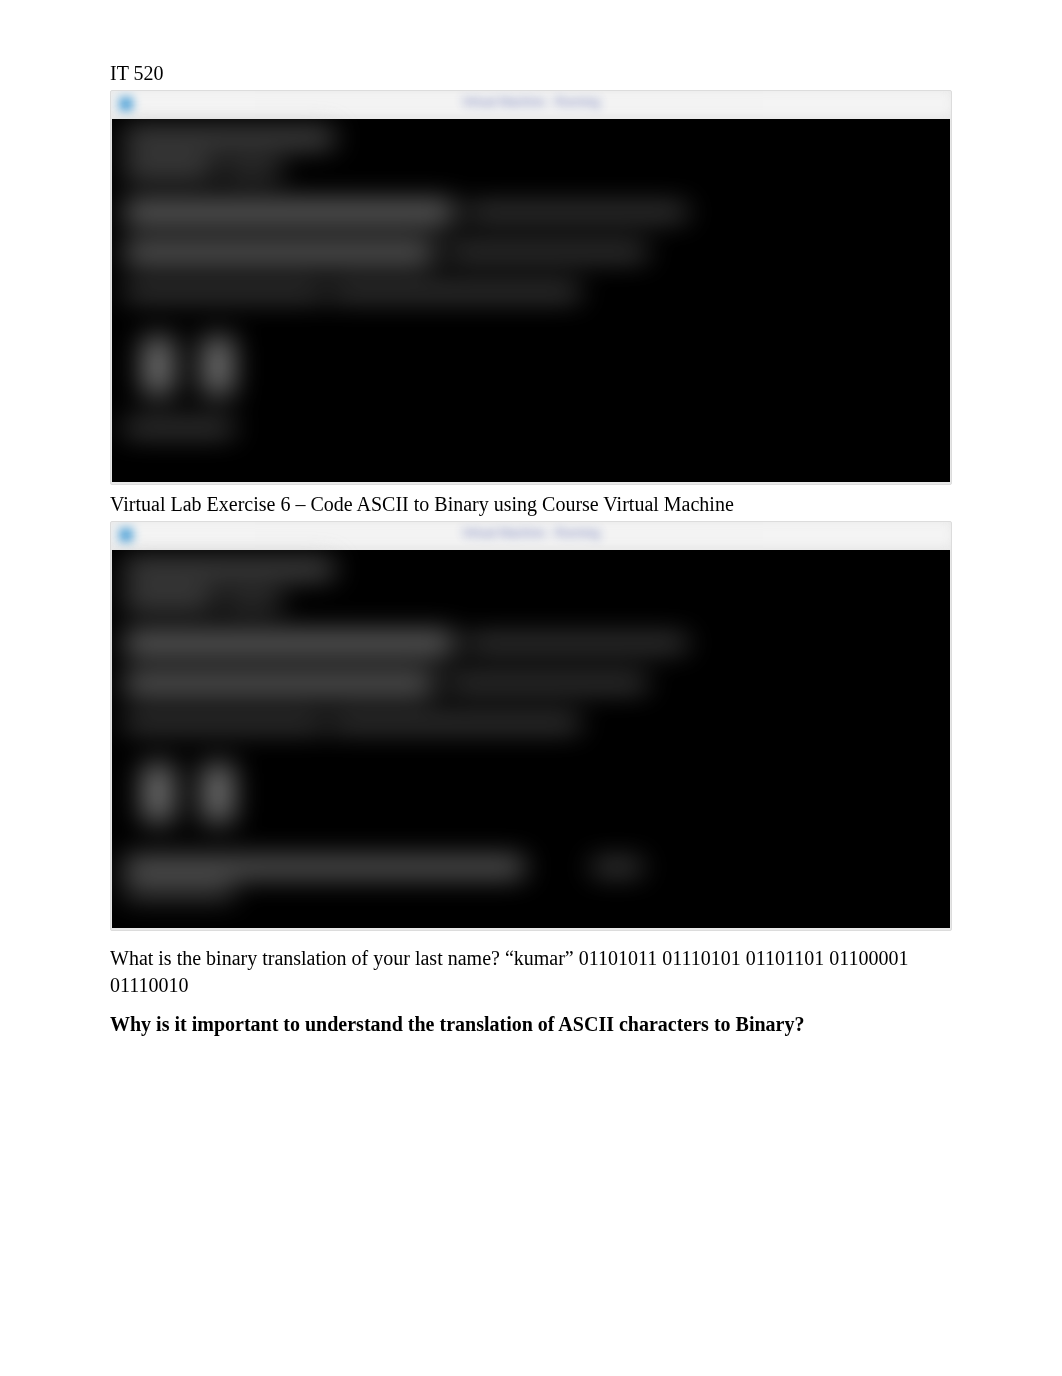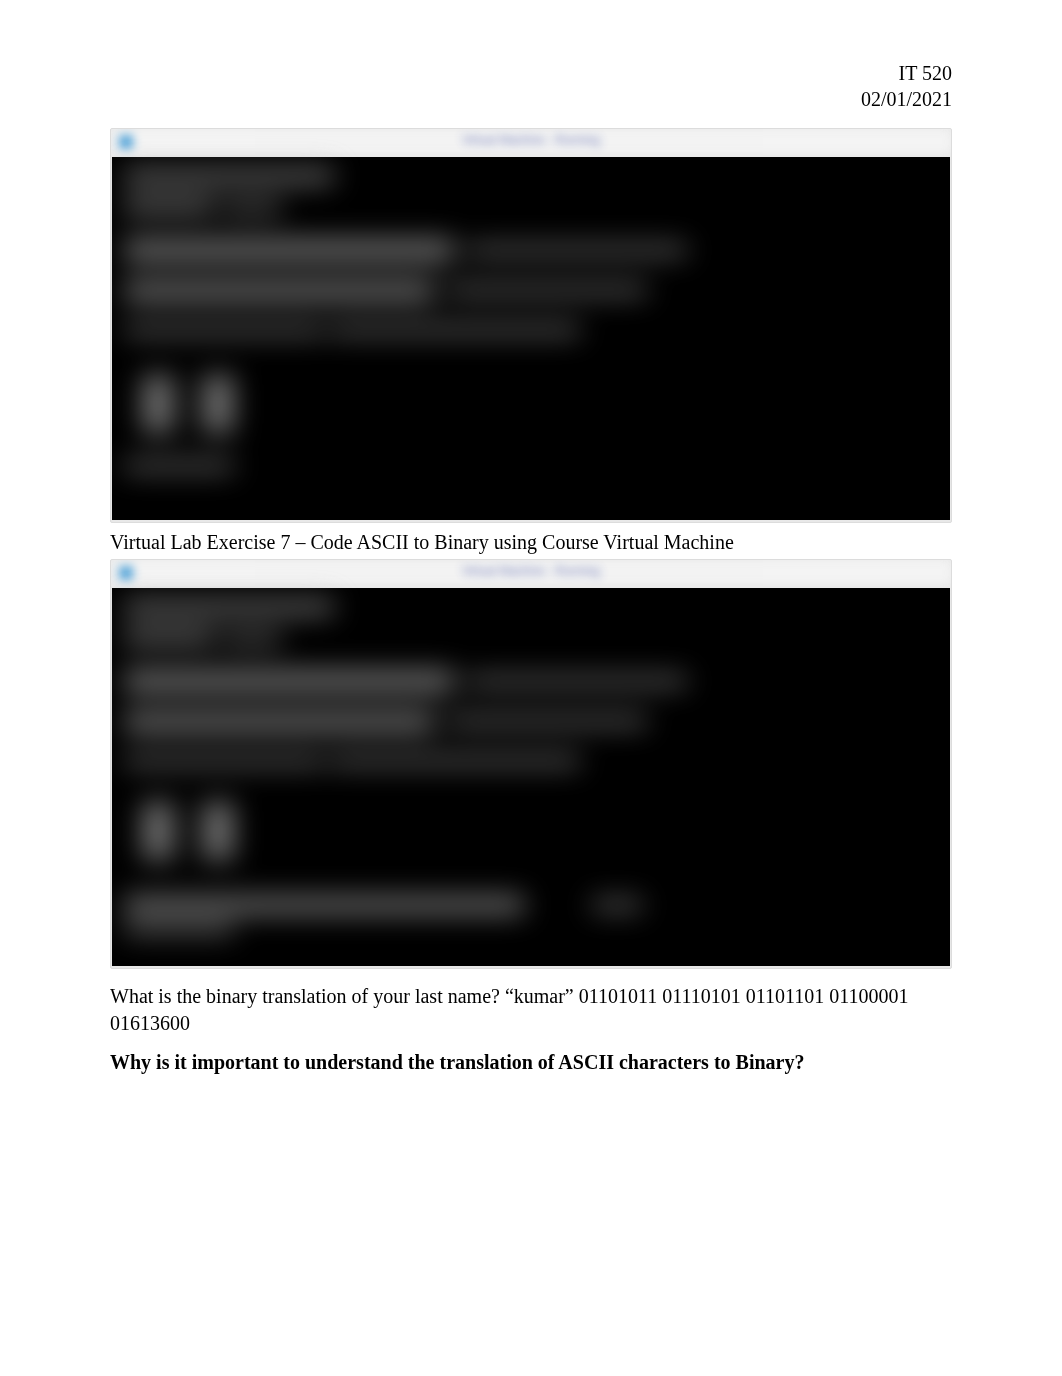--- a/index.html
+++ b/index.html
@@ -10,24 +10,24 @@
     body {
       width: 1062px;
       height: 1376px;
       background: #ffffff;
       font-family: "Times New Roman", Times, serif;
       padding: 60px 110px 40px 110px;
       color: #000;
       position: relative;
     }
     .header {
-      text-align: right;
+      text-align: left;
       font-size: 20px;
       line-height: 1.3;
-      margin-bottom: 16px;
+      margin-bottom: 4px;
     }
     .screenshot-block {
       width: 100%;
       height: 395px;
       position: relative;
       margin-bottom: 6px;
       background: #e8e8e8;
       border: 1px solid #dcdcdc;
       border-radius: 2px;
       overflow: hidden;
@@ -102,21 +102,20 @@
     .body-text.q2 {
       margin-top: 12px;
       font-weight: bold;
     }
   </style>
 </head>
 <body>
 
 <div class="header">
   <div>IT 520</div>
-  <div>02/01/2021</div>
 </div>
 
 <div class="screenshot-block">
   <div class="titlebar">
     <div class="titlebar-icon"></div>
     <span class="titlebar-label">&nbsp;&nbsp;&nbsp;&nbsp;&nbsp;&nbsp;&nbsp;</span>
   </div>
   <div class="titlebar-center">Virtual Machine - Running</div>
   <div class="terminal">
     <div class="terminal-ghosts">
@@ -129,21 +128,21 @@
       <span class="ghost thin" style="left:335px; top:128px; width:200px;"></span>
       <span class="ghost thin" style="left:12px; top:168px; width:200px;"></span>
       <span class="ghost thin" style="left:218px; top:168px; width:250px;"></span>
       <span class="ghost tall" style="left:30px; top:218px;"></span>
       <span class="ghost tall" style="left:90px; top:218px;"></span>
       <span class="ghost thin" style="left:12px; top:304px; width:110px;"></span>
     </div>
   </div>
 </div>
 
-<div class="caption">Virtual Lab Exercise 7 – Code ASCII to Binary using Course Virtual Machine</div>
+<div class="caption">Virtual Lab Exercise 6 – Code ASCII to Binary using Course Virtual Machine</div>
 
 <div class="screenshot-block" style="height:410px;">
   <div class="titlebar">
     <div class="titlebar-icon"></div>
     <span class="titlebar-label">&nbsp;&nbsp;&nbsp;&nbsp;&nbsp;&nbsp;&nbsp;</span>
   </div>
   <div class="titlebar-center">Virtual Machine - Running</div>
   <div class="terminal">
     <div class="terminal-ghosts">
       <span class="ghost" style="left:12px; top:12px; width:210px;"></span>
@@ -157,15 +156,15 @@
       <span class="ghost thin" style="left:218px; top:168px; width:250px;"></span>
       <span class="ghost tall" style="left:30px; top:214px;"></span>
       <span class="ghost tall" style="left:90px; top:214px;"></span>
       <span class="ghost" style="left:12px; top:308px; width:400px; height:18px;"></span>
       <span class="ghost thin" style="left:480px; top:312px; width:50px;"></span>
       <span class="ghost thin" style="left:12px; top:336px; width:110px;"></span>
     </div>
   </div>
 </div>
 
-<div class="body-text">What is the binary translation of your last name? “kumar” 01101011 01110101 01101101 01100001 01613600</div>
+<div class="body-text">What is the binary translation of your last name? “kumar” 01101011 01110101 01101101 01100001 01110010</div>
 
 <div class="body-text q2">Why is it important to understand the translation of ASCII characters to Binary?</div>
 
 </body></html>

